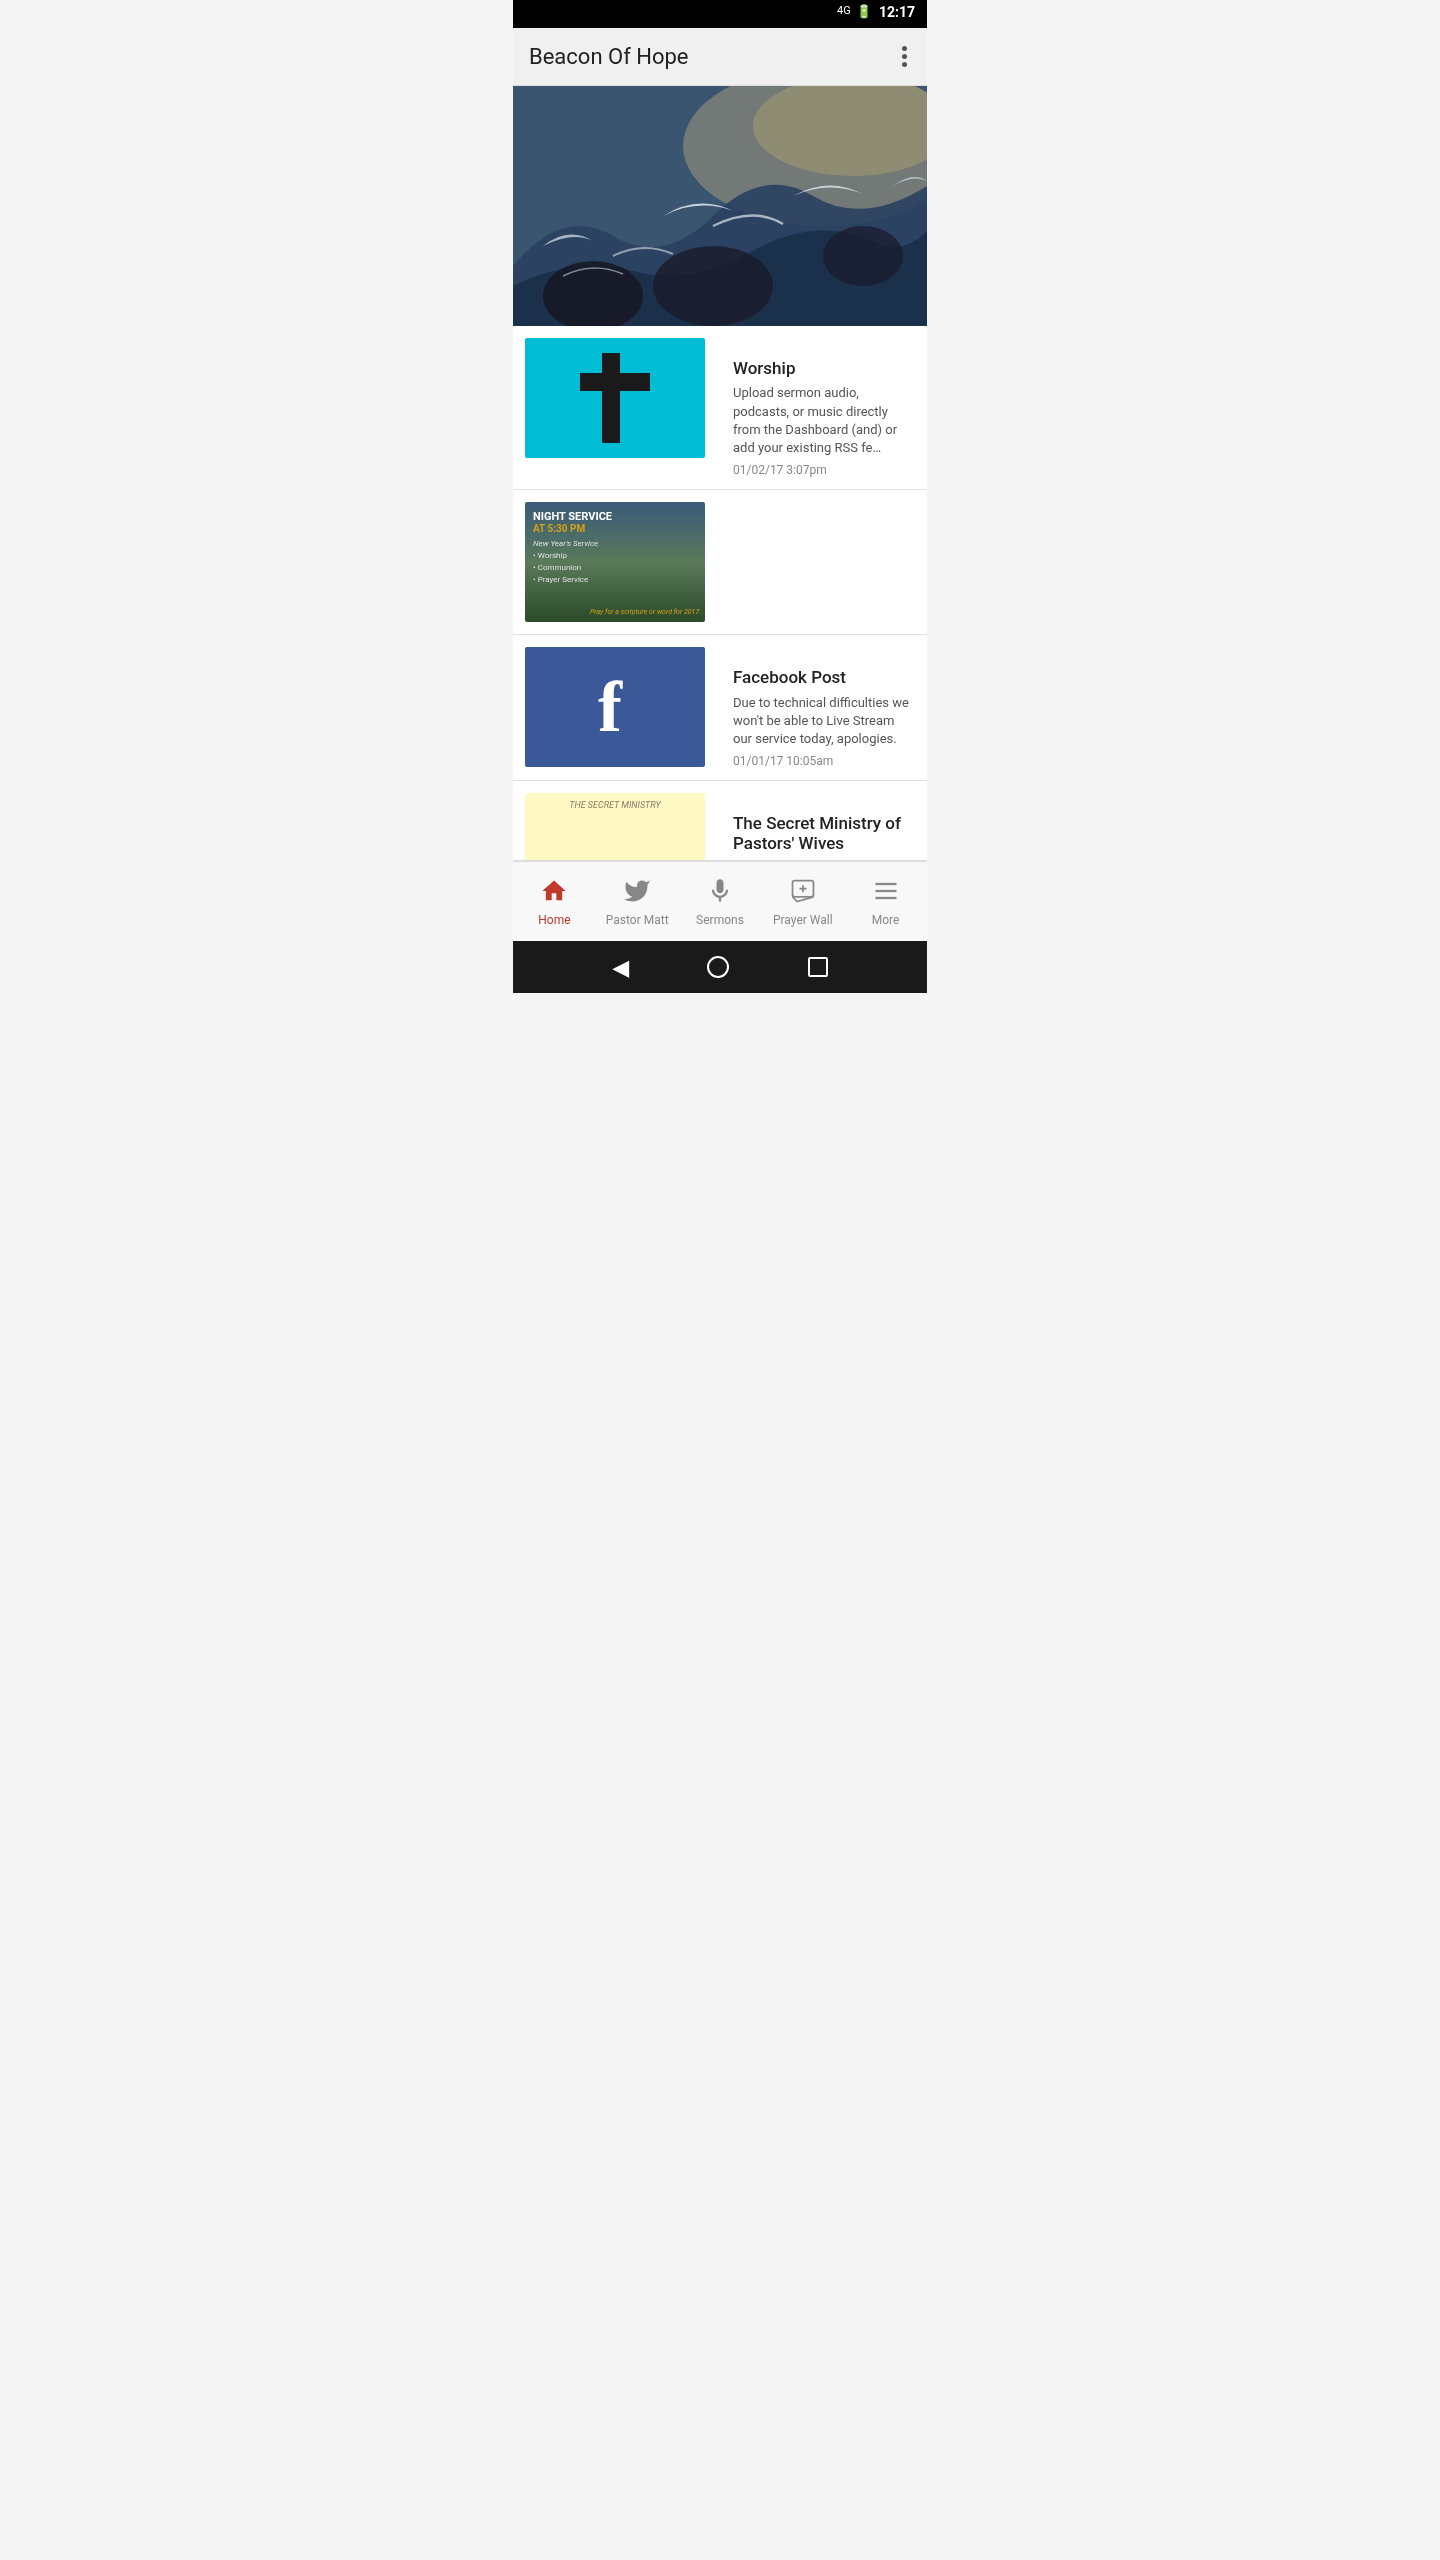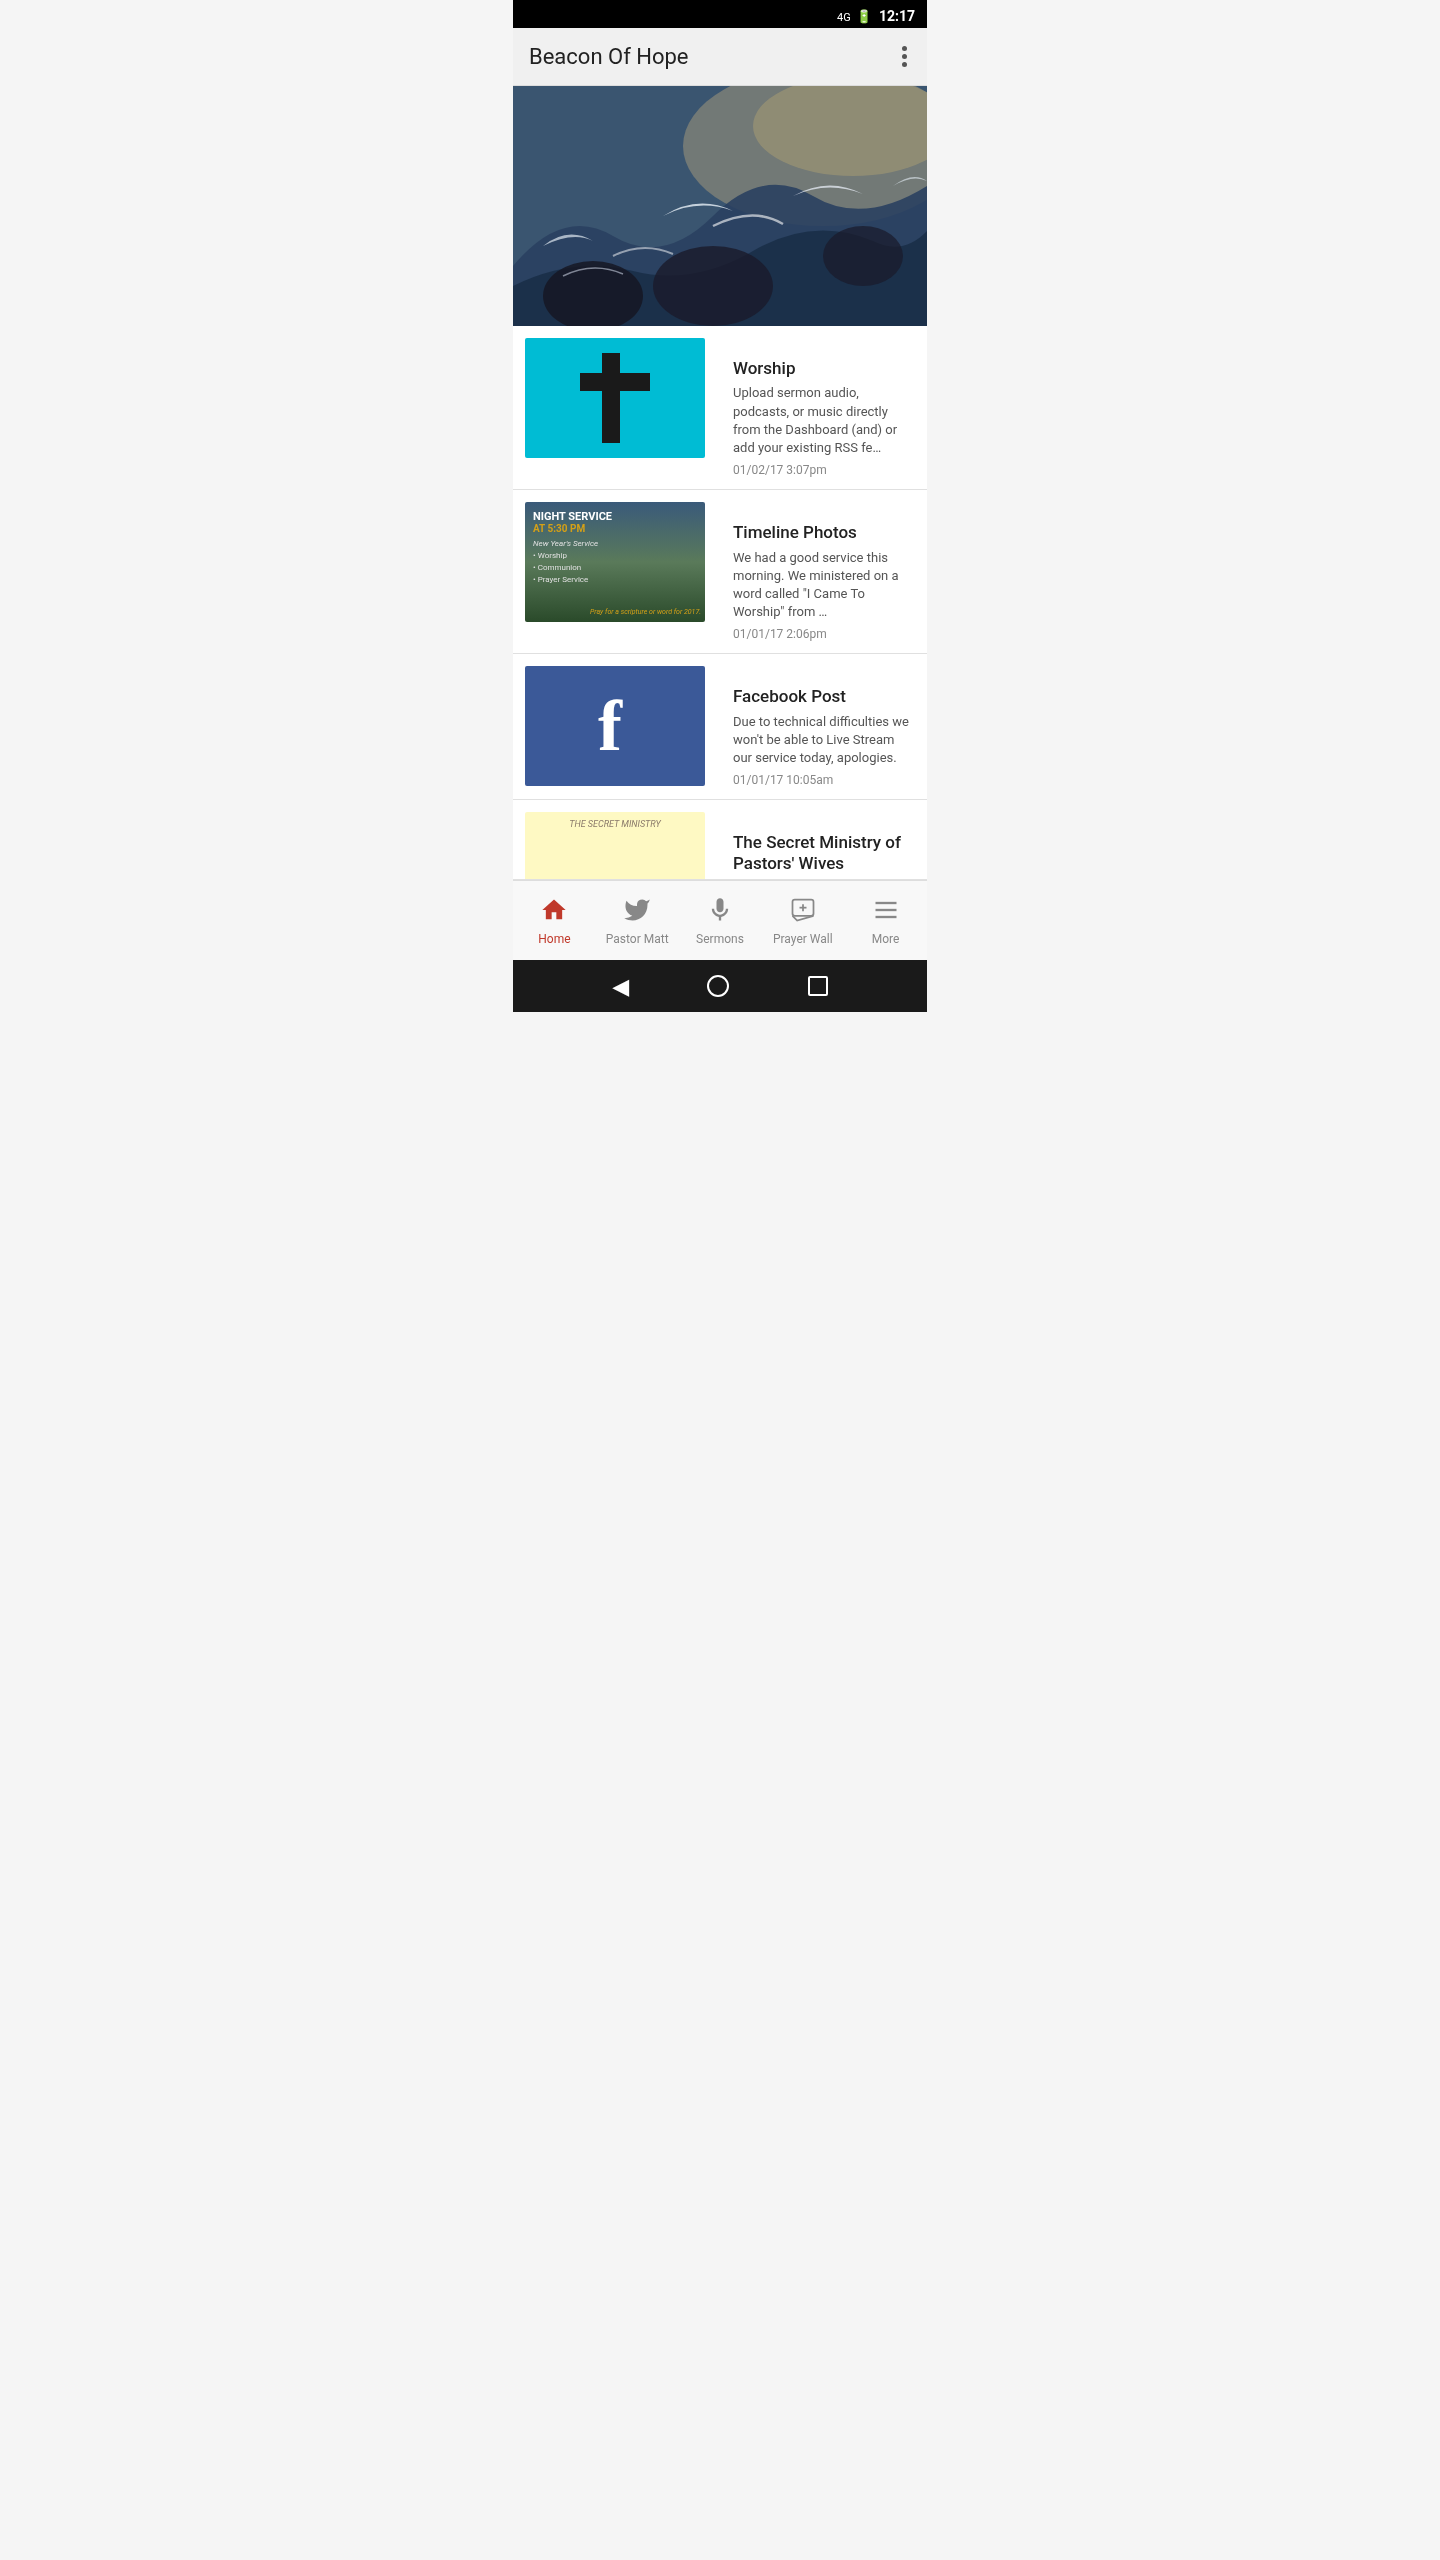--- a/index.html
+++ b/index.html
@@ -16,21 +16,21 @@
       position: relative;
       overflow-x: hidden;
     }
 
     
     .status-bar {
       background: #000;
       color: #fff;
       display: flex;
       justify-content: flex-end;
-      align-items: flex-end;
+      align-items: flex-start;
       padding: 4px 12px;
       font-size: 13px;
       gap: 6px;
       height: 28px;
     }
     .status-bar .signal { font-size: 11px; }
     .status-bar .time { font-weight: bold; font-size: 14px; }
 
     
     .app-bar {
@@ -388,25 +388,20 @@
         <div class="night-service-time">AT 5:30 PM</div>
         <div class="night-service-details">
           <em>New Year's Service</em><br>
           <span>• Worship</span><br>
           <span>• Communion</span><br>
           <span>• Prayer Service</span>
         </div>
         <div class="night-service-prayer">Pray for a scripture or word for 2017.</div>
       </div>
     </div>
-    <div class="item-content">
-      <div class="item-title">Timeline Photos</div>
-      <div class="item-description">We had a good service this morning. We ministered on a word called "I Came To Worship" from …</div>
-      <div class="item-date">01/01/17 2:06pm</div>
-    </div>
   </div>
 
   <div class="list-item">
     <div class="item-thumbnail">
       <div class="thumb-facebook">
         <span class="fb-f">f</span>
       </div>
     </div>
     <div class="item-content">
       <div class="item-title">Facebook Post</div>

